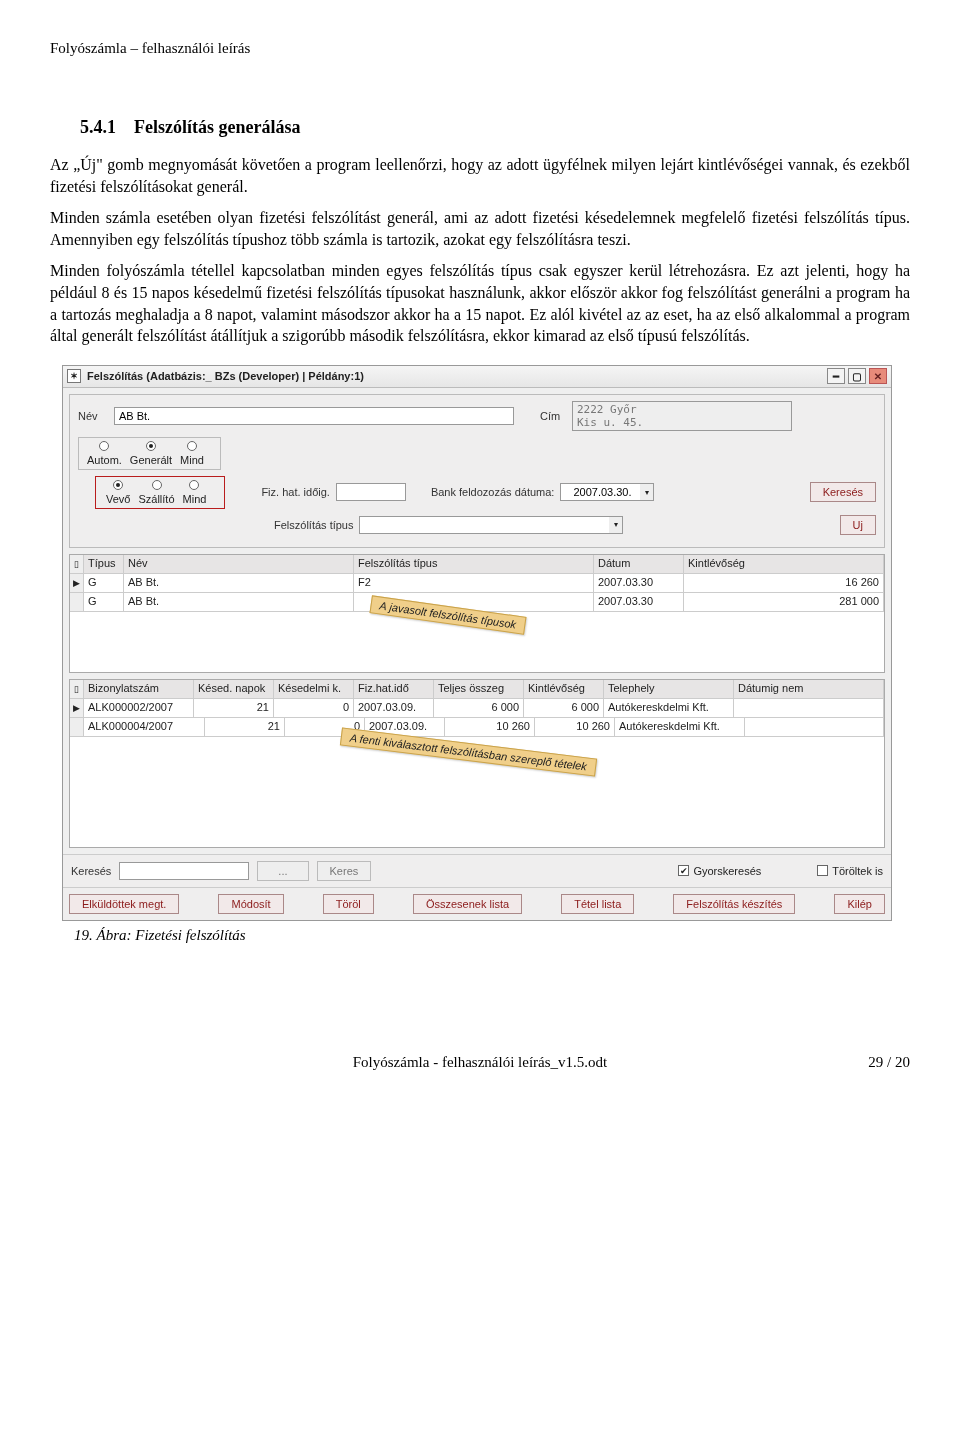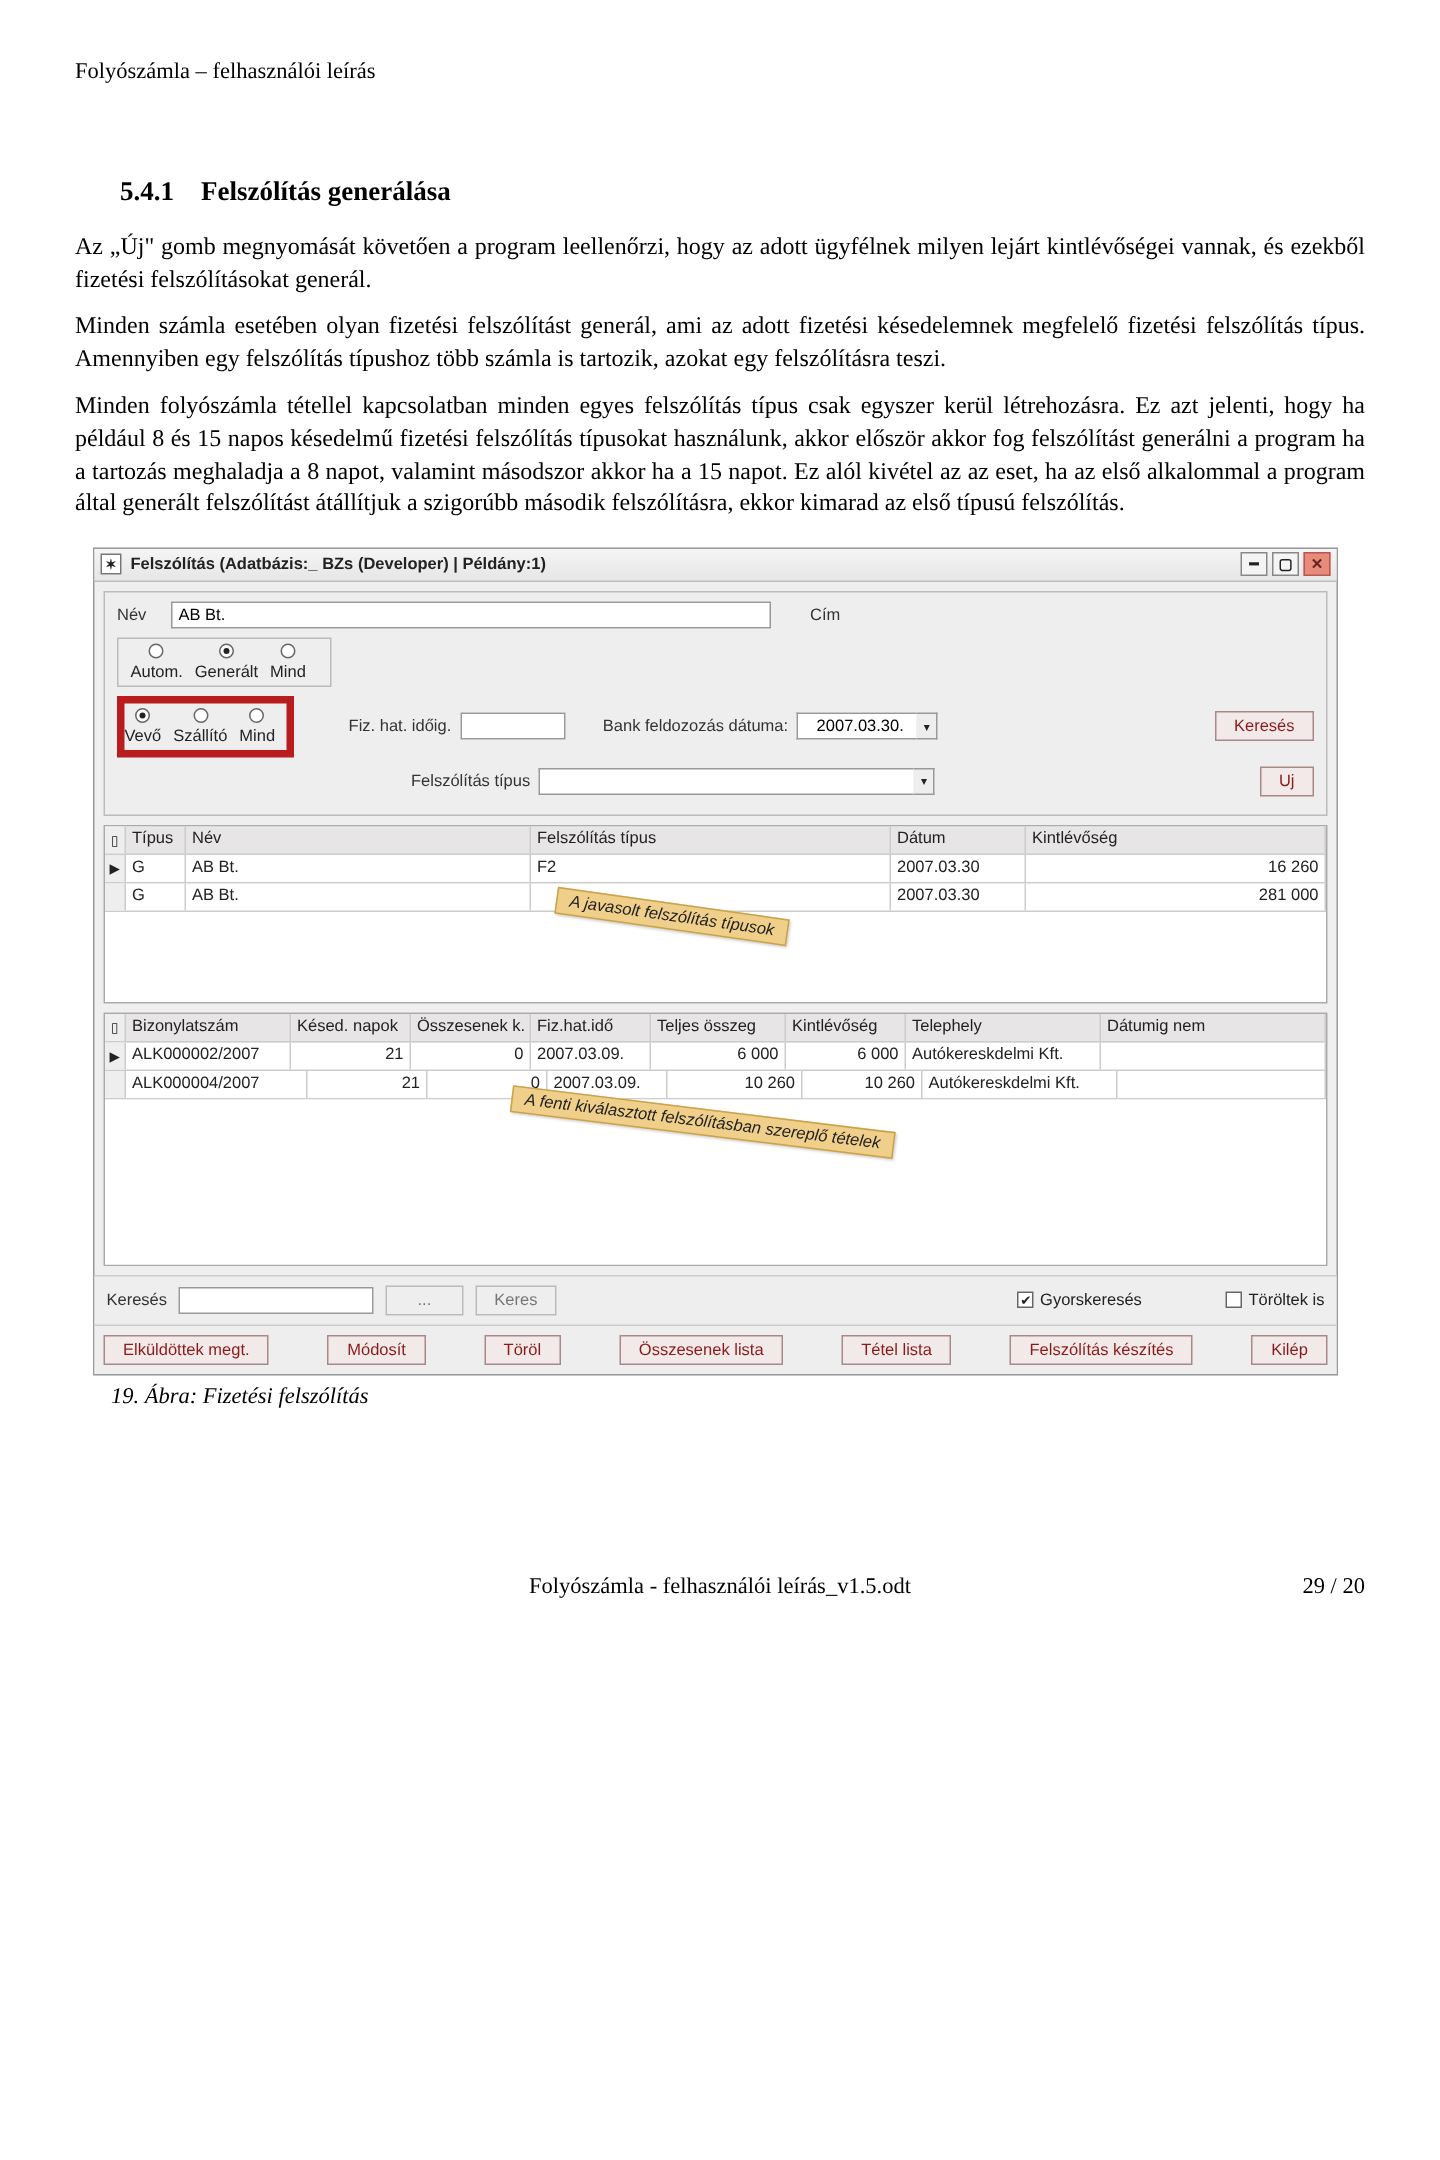--- a/index.html
+++ b/index.html
@@ -194,41 +194,43 @@
       <span class="winbtn">━</span>
       <span class="winbtn">▢</span>
       <span class="winbtn close">✕</span>
     </div>
 
     <div class="panel">
       <div class="row">
         <span class="lbl" style="width:30px">Név</span>
         <input class="tinput" style="width: 400px;" value="AB Bt.">
         <span class="lbl" style="margin-left:20px;width:26px">Cím</span>
+        <textarea class="tinput ro" style="width: 220px; height: 30px; resize: none;">2222 Győr
+Kis u. 45.</textarea>
       </div>
 
       <div class="row">
         <div style="border:1px solid #bbb;padding:3px 8px;display:inline-flex;">
           <span class="radio">
               <span class="dot"></span>
               <span>Autom.</span>
             </span>
           <span class="radio sel">
               <span class="dot"></span>
               <span>Generált</span>
             </span>
           <span class="radio">
               <span class="dot"></span>
               <span>Mind</span>
             </span>
         </div>
       </div>
 
       <div class="row">
-        <div style="border:5px solid #b91c1c;padding:3px 0;display:inline-flex;">
+        <div style="border:1px solid #b91c1c;padding:3px 10px;display:inline-flex;margin-left:17px;">
           <span class="radio sel">
               <span class="dot"></span>
               <span>Vevő</span>
             </span>
           <span class="radio">
               <span class="dot"></span>
               <span>Szállító</span>
             </span>
           <span class="radio">
               <span class="dot"></span>
@@ -286,21 +288,21 @@
       <div class="gbody-pad">
         <div class="callout" style="left:300px; top:-6px;">A javasolt felszólítás típusok</div>
       </div>
     </div>
 
     <div class="grid" style="position:relative">
       <div class="ghead">
         <div class="rowmark">▯</div>
         <div class="gcell" style="width:110px">Bizonylatszám</div>
         <div class="gcell" style="width:80px">Késed. napok</div>
-        <div class="gcell" style="width:80px">Összesenek k.</div>
+        <div class="gcell" style="width:80px">Késedelmi k.</div>
         <div class="gcell" style="width:80px">Fiz.hat.idő</div>
         <div class="gcell" style="width:90px">Teljes összeg</div>
         <div class="gcell" style="width:80px">Kintlévőség</div>
         <div class="gcell" style="width:130px">Telephely</div>
         <div class="gcell" style="flex:1">Dátumig nem</div>
       </div>
       <div class="grow">
         <div class="rowmark">▶</div>
         <div class="gcell" style="width:110px">ALK000002/2007</div>
         <div class="gcell right" style="width:80px">21</div>

